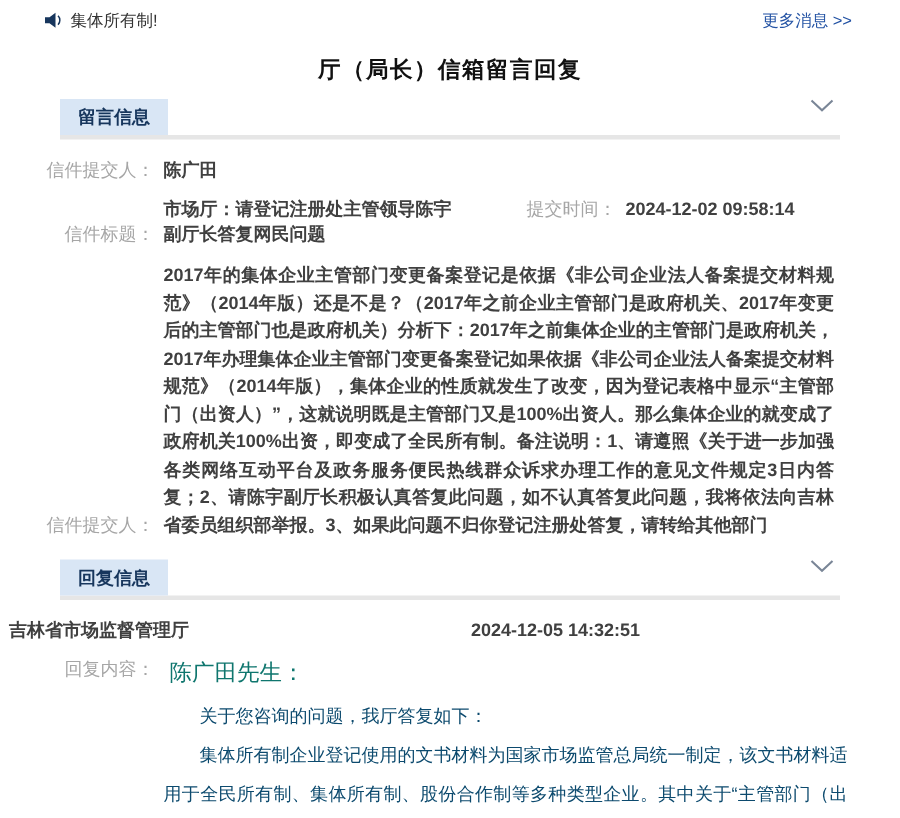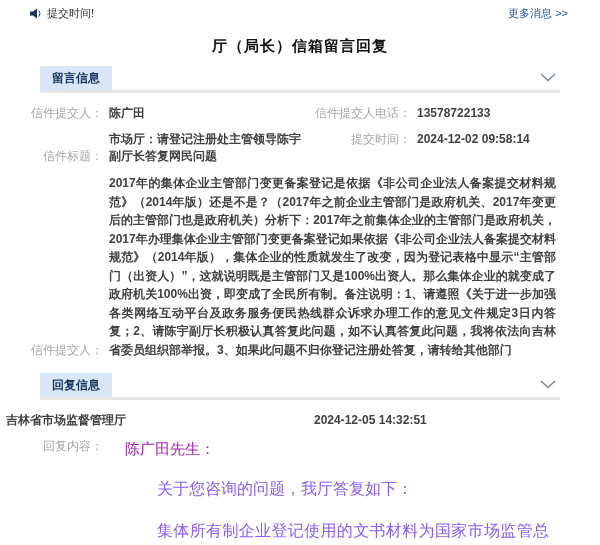--- a/index.html
+++ b/index.html
@@ -13,54 +13,54 @@
     padding:6px 32px 0 30px; font-size:11px; }
   .topbar-left { display:flex; align-items:center; gap:5px; color:#333; }
   .speaker { display:inline-flex; align-items:center; }
   .more-link { color:#2453a4; text-decoration:none; cursor:pointer; font-size:11px;text-align:right; }
 
   .page-title { text-align:center; font-size:15px; font-weight:bold; color:#111;
     margin:16px 0 6px 0; letter-spacing:1px; }
 
   
   .sec-head { margin:10px 40px 0 40px; border-bottom:3px solid #e6e6e6;
-    display:flex; justify-content:space-between; align-items:center; }
+    display:flex; justify-content:space-between; align-items:flex-start; }
   .sec-tab { background:#d9e6f5; color:#17365d; font-weight:bold; font-size:12px;
     padding:4px 12px 3px 12px; cursor:pointer; }
   .chevron { cursor:pointer; padding:0 4px 2px 0; line-height:0; }
 
   
   .form { padding-top:12px; font-size:12px; }
   .row { display:flex; align-items:flex-start; margin-bottom:9px; }
   .pair { display:flex; align-items:flex-end; }
   .pair.col1 { width:308px; }
   .lbl { width:103px; text-align:right; color:#a6a6a6; flex-shrink:0; line-height:17px; }
   .val { font-weight:bold; color:#404040; margin-left:6px; line-height:17px; }
   .val.subject { width:250px; }
   .val.longtext { width:447px; line-height:18.5px; text-align:justify; }
 
   
   .reply-row { display:flex; align-items:flex-start; }
   .reply-body { width:456px; margin-left:6px; color:#333; }
-  .salutation { font-size:15px; color:#a21caf; margin:0 0 4px 16px; line-height:22px; }
-  .reply-para { margin:16px; text-indent:2em; font-size:16px; line-height:26px;
-    color:#8b5cf6; text-align:justify; }
+  .salutation { font-size:15px; color:#0f766e; margin:0 0 4px 4px; line-height:22px; }
+  .reply-para { margin:0; text-indent:2em; font-size:12px; line-height:26px;
+    color:#0c4a6e; text-align:justify; }
 </style>
 </head>
 <body>
 
 <div class="topbar">
   <div class="topbar-left">
     <span class="speaker">
       <svg width="12" height="11" viewBox="0 0 12 11">
         <path d="M0 3.5h3L7 .5v10l-4-3H0z" fill="#17365d"></path>
         <path d="M8.7 2.5c1.6 1.6 1.6 4.4 0 6" stroke="#17365d" stroke-width="1" fill="none"></path>
       </svg>
     </span>
-    <span>提交时间!</span>
+    <span>集体所有制!</span>
   </div>
   <a class="more-link">更多消息 &gt;&gt;</a>
 </div>
 
 <div class="page-title">厅（局长）信箱留言回复</div>
 
 <div>
   <div class="sec-head">
     <span class="sec-tab">留言信息</span>
     <span class="chevron">
@@ -68,24 +68,20 @@
         <polyline points="1,1 8,7.5 15,1" fill="none" stroke="#7a8697" stroke-width="1.4"></polyline>
       </svg>
     </span>
   </div>
 
   <div class="form">
     <div class="row">
       <div class="pair col1">
         <span class="lbl">信件提交人：</span>
         <span class="val">陈广田</span>
-      </div>
-      <div class="pair">
-        <span class="lbl">信件提交人电话：</span>
-        <span class="val">13578722133</span>
       </div>
     </div>
 
     <div class="row">
       <div class="pair col1">
         <span class="lbl">信件标题：</span>
         <span class="val subject">市场厅：请登记注册处主管领导陈宇副厅长答复网民问题</span>
       </div>
       <div class="pair">
         <span class="lbl">提交时间：</span>

